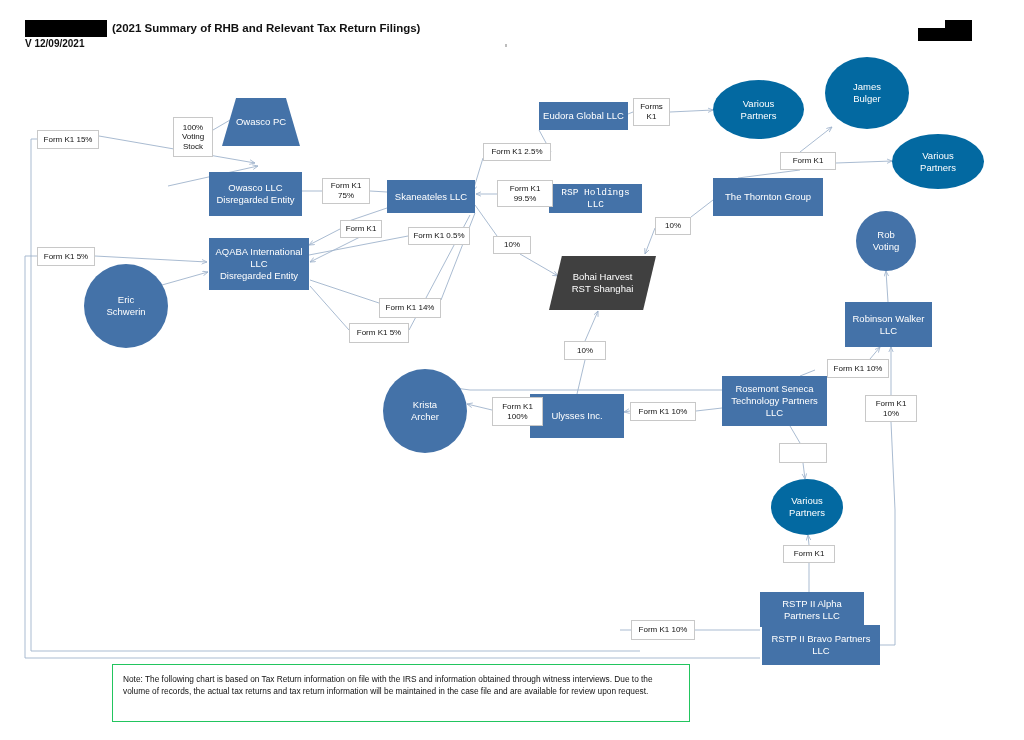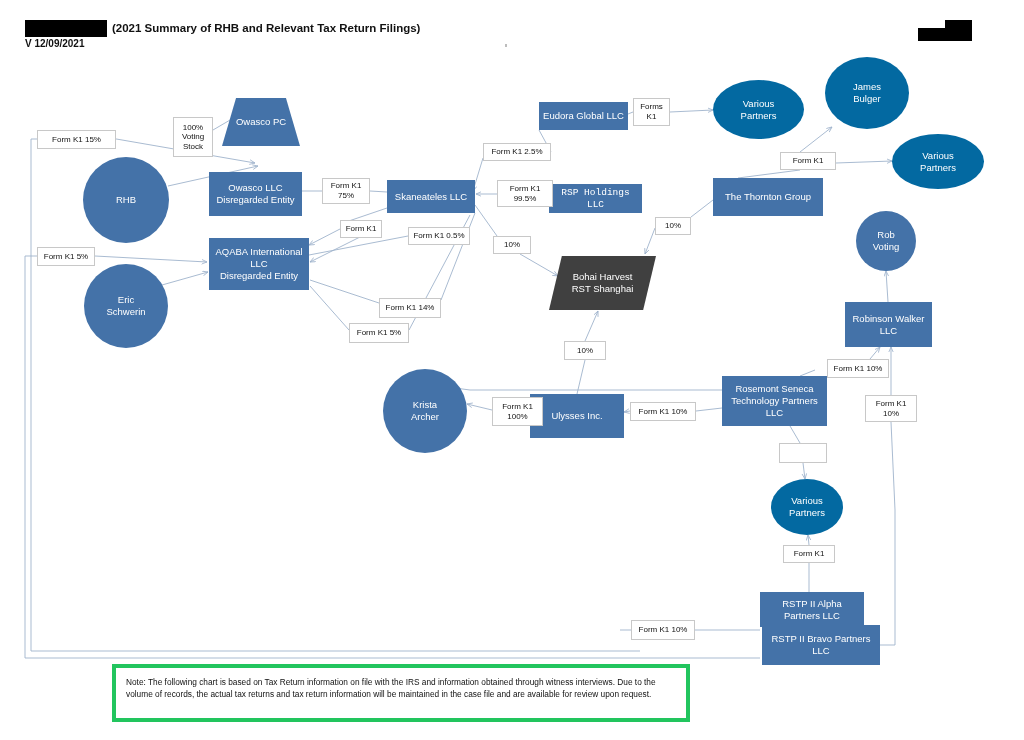--- a/index.html
+++ b/index.html
@@ -29,21 +29,21 @@
   .para{background:#404040;clip-path:polygon(12% 0%,100% 0%,88% 100%,0% 100%);}
   .node span{display:block;padding:0 3px;}
 
   
   .lbl{position:absolute;background:#fff;border:1px solid #c8c8c8;
        display:flex;align-items:center;justify-content:center;text-align:center;
        font-size:8px;line-height:1.2;color:#111;box-sizing:border-box;}
 
   
   .note{position:absolute;left:112px;top:664px;width:578px;height:58px;
-        border:4px solid #22c55e;background:#fff;box-sizing:border-box;
+        border:1px solid #22c55e;background:#fff;box-sizing:border-box;
         padding:8px 10px 0 10px;font-size:8.3px;line-height:1.45;color:#111;text-align:left;}
 </style>
 </head>
 <body>
 
 <div id="canvas">
 
   <div class="hdr-redaction"></div>
   <div class="hdr-title">(2021 Summary of RHB and Relevant Tax Return Filings)</div>
   <div class="hdr-version">V 12/09/2021</div>
@@ -137,23 +137,20 @@
 
       <path d="M695,630 L760,630" marker-end="none"></path>
       <path d="M631,630 L620,630" marker-end="none"></path>
     </g>
   </svg>
 
   <div class="node trap" style="left:222px;top:98px;width:78px;height:48px;">
     <span>Owasco PC</span>
     </div>
 
-  <div class="node circ" style="left:83px;top:157px;width:86px;height:86px;">
-    <span>RHB</span>
-    </div>
 
   <div class="node rect" style="left:209px;top:172px;width:93px;height:44px;">
     <span style="white-space:pre-line">Owasco LLC
 Disregarded Entity</span>
     </div>
 
   <div class="node rect" style="left:209px;top:238px;width:100px;height:52px;">
     <span style="white-space:pre-line">AQABA International LLC
 Disregarded Entity</span>
     </div>
@@ -230,21 +227,21 @@
     </div>
 
   <div class="node rect" style="left:760px;top:592px;width:104px;height:35px;">
     <span>RSTP II Alpha Partners LLC</span>
     </div>
 
   <div class="node rect" style="left:762px;top:625px;width:118px;height:40px;">
     <span>RSTP II Bravo Partners LLC</span>
     </div>
 
-  <div class="lbl" style="left:37px;top:130px;width:79px;height:19px;">
+  <div class="lbl" style="left:37px;top:130px;width:62px;height:19px;">
     <span>Form K1 15%</span>
     </div>
   <div class="lbl" style="left:173px;top:117px;width:40px;height:40px;">
     <span style="white-space:pre-line">100%
 Voting
 Stock</span>
     </div>
   <div class="lbl" style="left:322px;top:178px;width:48px;height:26px;">
     <span style="white-space:pre-line">Form K1
 75%</span>

